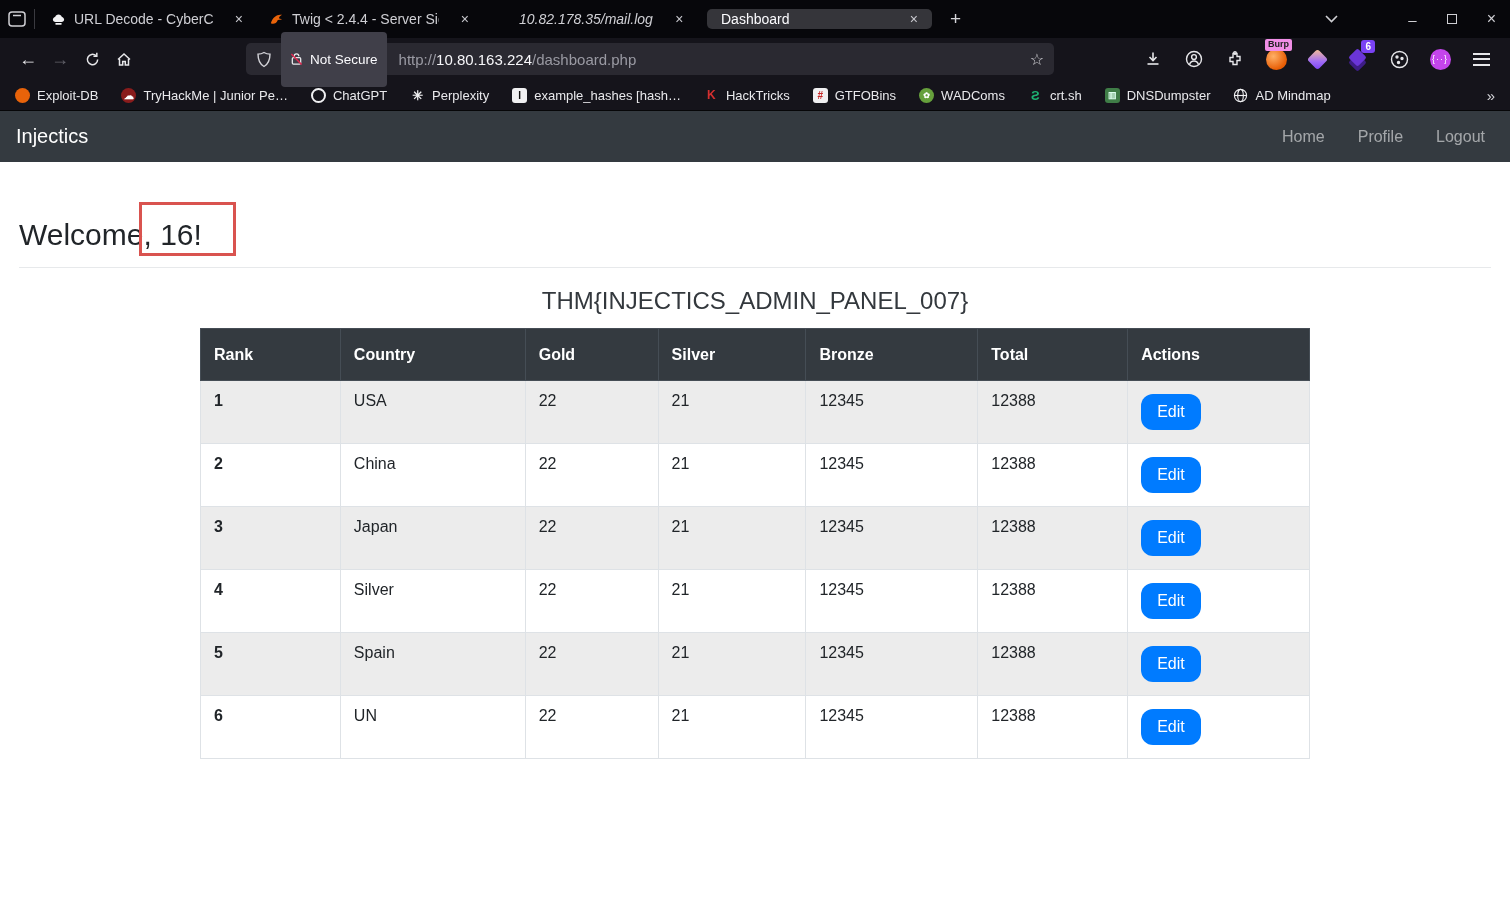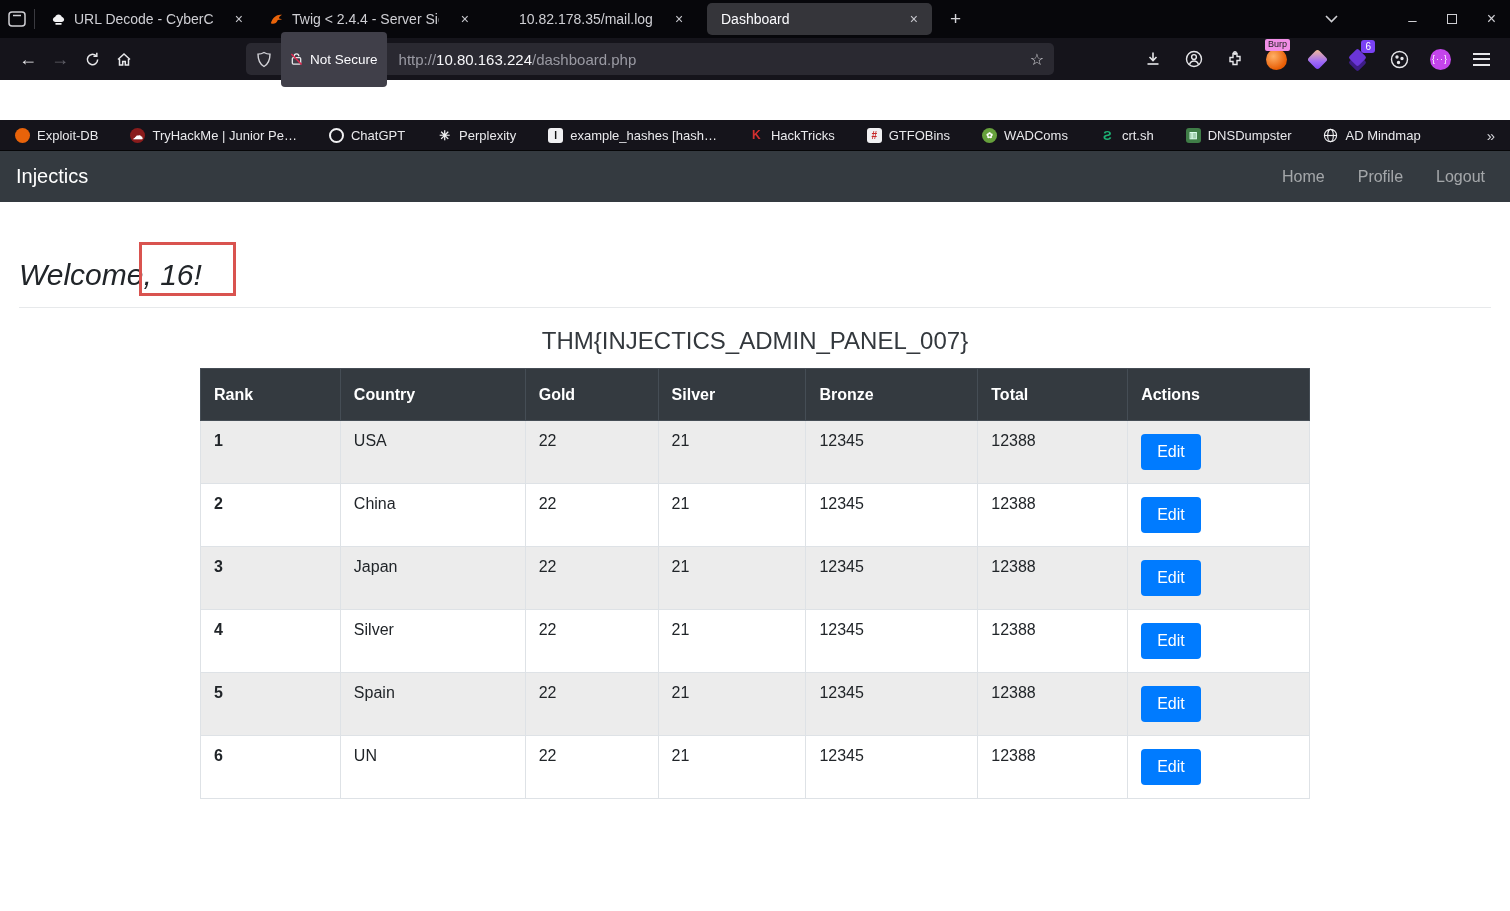--- a/index.html
+++ b/index.html
@@ -6,23 +6,23 @@
   html,body { width:1510px; height:911px; overflow:hidden; }
   body { font-family:"Liberation Sans", sans-serif; background:#fff; }
 
   
   .tabbar { height:38px; background:#07070b; display:flex; align-items:center; color:#cfcfd4; }
   .ffview { width:34px; height:38px; display:flex; align-items:center; justify-content:center; }
   .tab-sep { width:1px; height:20px; background:#3a3a40; margin-right:4px; }
   .tab { display:flex; align-items:center; height:38px; padding:0 10px 0 12px; font-size:14px; gap:8px; cursor:default; }
   .tab .title { white-space:nowrap; overflow:hidden; }
   .tab .close { margin-left:10px; font-size:14px; color:#c9c9cf; padding:0 4px; }
-  .tab.active { background:#35353a; height:32px; margin:3px 6px 3px 2px; border-radius:5px; color:#fbfbfe; width:225px; padding-left:14px; }
+  .tab.active { background:#35353a; height:20px; margin:3px 6px 3px 2px; border-radius:5px; color:#fbfbfe; width:225px; padding-left:14px; }
   .tab.active .close { margin-left:auto; }
-  .tab.t1 { width:218px; } .tab.t2 { width:226px; } .tab.t3 { width:222px; padding-left:36px; }
+  .tab.t1 { width:218px; } .tab.t2 { width:226px; } .tab.t3 { width:222px; padding-left:36px;font-style:italic; }
   .newtab { font-size:19px; color:#d5d5da; padding:0 12px; }
   .tabbar-right { margin-left:auto; display:flex; align-items:center; gap:26px; padding-right:14px; color:#b9b9bf; }
   .winctl { display:flex; align-items:center; gap:30px; margin-left:44px; }
   .winctl .min { font-size:15px; color:#cfcfd4; }
   .winctl .max { width:10px; height:10px; border:1.6px solid #cfcfd4; }
   .winctl .cls { font-size:16px; color:#cfcfd4; }
 
   .toolbar { height:42px; background:#15141b; display:flex; align-items:center; padding:0 12px; }
   .nav-ico { width:32px; height:30px; display:flex; align-items:center; justify-content:center;
              font-size:18px; color:#e7e7ea; border-radius:4px; }
@@ -30,65 +30,65 @@
   .urlbar { width:808px; height:32px; margin-left:106px; background:#2a2931; border-radius:5px;
             display:flex; align-items:center; padding:0 10px; }
   .chip { display:flex; align-items:center; gap:7px; background:#403f49; border-radius:4px;
           padding:20px 9px; margin-left:9px; color:#fbfbfe; font-size:13.5px; white-space:nowrap; }
   .urltext { margin-left:12px; font-size:15px; white-space:nowrap; }
   .urltext .dim { color:#9a9aa3; } .urltext .host { color:#f7f7fa; }
   .urlstar { margin-left:auto; color:#d4d4d9; font-size:16px; }
   .ext-cluster { margin-left:auto; display:flex; align-items:center; gap:15px; padding-right:4px; }
   .ext { position:relative; width:26px; height:26px; display:flex; align-items:center; justify-content:center; }
   .badge { position:absolute; top:-7px; left:2px; background:#f18ee6; color:#222; font-size:9px;
-           padding:1px 3px; border-radius:2px; font-weight:normal; line-height:1.1;text-align:right; }
+           padding:1px 3px; border-radius:2px; font-weight:bold; line-height:1.1;text-align:right; }
   .badge.count { left:auto; right:-4px; top:-6px; background:#7a42f4; color:#fff; border-radius:3px; font-size:10px; padding:1px 4px; }
   .burp-face { width:21px; height:21px; border-radius:50%; background:radial-gradient(circle at 35% 35%, #ffb066, #e85d04 70%); }
   .foxy { width:15px; height:15px; transform:rotate(45deg); border-radius:3px;
           background:linear-gradient(135deg,#f8c291 0%,#a06cf5 60%,#7a42f4 100%); }
   .layers { position:relative; width:18px; height:18px; }
   .layers i { position:absolute; width:13px; height:13px; transform:rotate(45deg); border-radius:2px; display:block; }
   .layers i:nth-child(1){ left:2px; top:6px; background:#3d1d86; }
   .layers i:nth-child(2){ left:2px; top:1px; background:#6a35d8; }
   .magenta-ext { width:21px; height:21px; border-radius:50%; background:#c445ec; display:flex; align-items:center; justify-content:center; color:#fff; font-size:9px; letter-spacing:1px; }
   .hamburger { display:flex; flex-direction:column; gap:3.5px; }
   .hamburger i { width:17px; height:2px; background:#e7e7ea; display:block; }
 
   .bookmarksbar { height:31px; background:#15141b; border-bottom:1px solid #060608;
-                  display:flex; align-items:center; gap:32px; padding:0 15px; font-size:13px; color:#e9e9ec;margin-top:40px; }
+                  display:flex; align-items:center; gap:23px; padding:0 15px; font-size:13px; color:#e9e9ec; }
   .bm { display:flex; align-items:center; gap:7px; white-space:nowrap; }
   .fav { width:15px; height:15px; border-radius:3px; display:flex; align-items:center; justify-content:center;
          font-size:10px; font-weight:bold; }
   .fav.round { border-radius:50%; }
   .bm-overflow { margin-left:auto; font-size:15px; color:#d5d5da; }
 
   
   .page { position:relative; height:680px; background:#fff; overflow:hidden; }
   .sitenav { height:51px; background:#343a40; display:flex; align-items:center; padding:0 17px 0 16px; }
   .brand { color:#fff; font-size:20px; }
   .sitelinks { margin-left:auto; display:flex; gap:17px; }
   .sitelinks a { color:rgba(255,255,255,0.55); font-size:16px; text-decoration:none; padding:0 8px; }
 
   .content { padding:0 19px; }
-  .welcome { position:relative; margin-top:56px; font-size:30px; font-weight:400; color:#212529; line-height:34px;font-style:italic; }
+  .welcome { position:relative; margin-top:56px; font-size:30px; font-weight:400; color:#212529; line-height:34px; }
   .annot-box { position:absolute; left:120px; top:-16px; width:97px; height:54px;
                border:3px solid #d9534f; }
   .content hr { border:none; border-top:1px solid #e7e9eb; margin-top:15px; }
 
   .panel { width:1110px; margin:0 auto; }
   .flag { text-align:center; font-size:24px; font-weight:500; color:#33383d; margin-top:19px; }
 
   table.medals { width:100%; border-collapse:collapse; margin-top:13px; }
   .medals th { background:#343a40; color:#fff; font-size:16px; font-weight:bold; text-align:left;
                padding:0 13px; height:52px; border:1px solid #454d55; }
   .medals td { font-size:16px; color:#212529; padding:11px 13px; height:63px; vertical-align:top;
                border:1px solid #dee2e6; background:#fff; }
   .medals tr.striped td { background:#ececec; }
   .medals td.rank { font-weight:bold; }
-  .btn-edit { background:#007bff; color:#fff; border:none; border-radius:4px; padding:9px 16px;
+  .btn-edit { background:#007bff; color:#fff; border:none; border-radius:12px; padding:9px 16px;
               font-size:16px; font-family:inherit; cursor:pointer; margin-top:2px; }
 
   .footer { position:absolute; left:0; top:724px; width:100%; height:190px; background:#343a40; color:#fff; }
   .footer-inner { width:1110px; margin:0 auto; padding-top:40px; display:flex; }
   .fcol { width:34%; }
   .fcol h5 { font-size:20px; font-weight:500; color:#fff; }
 
   svg { display:block; }
 </style>
 </head>

